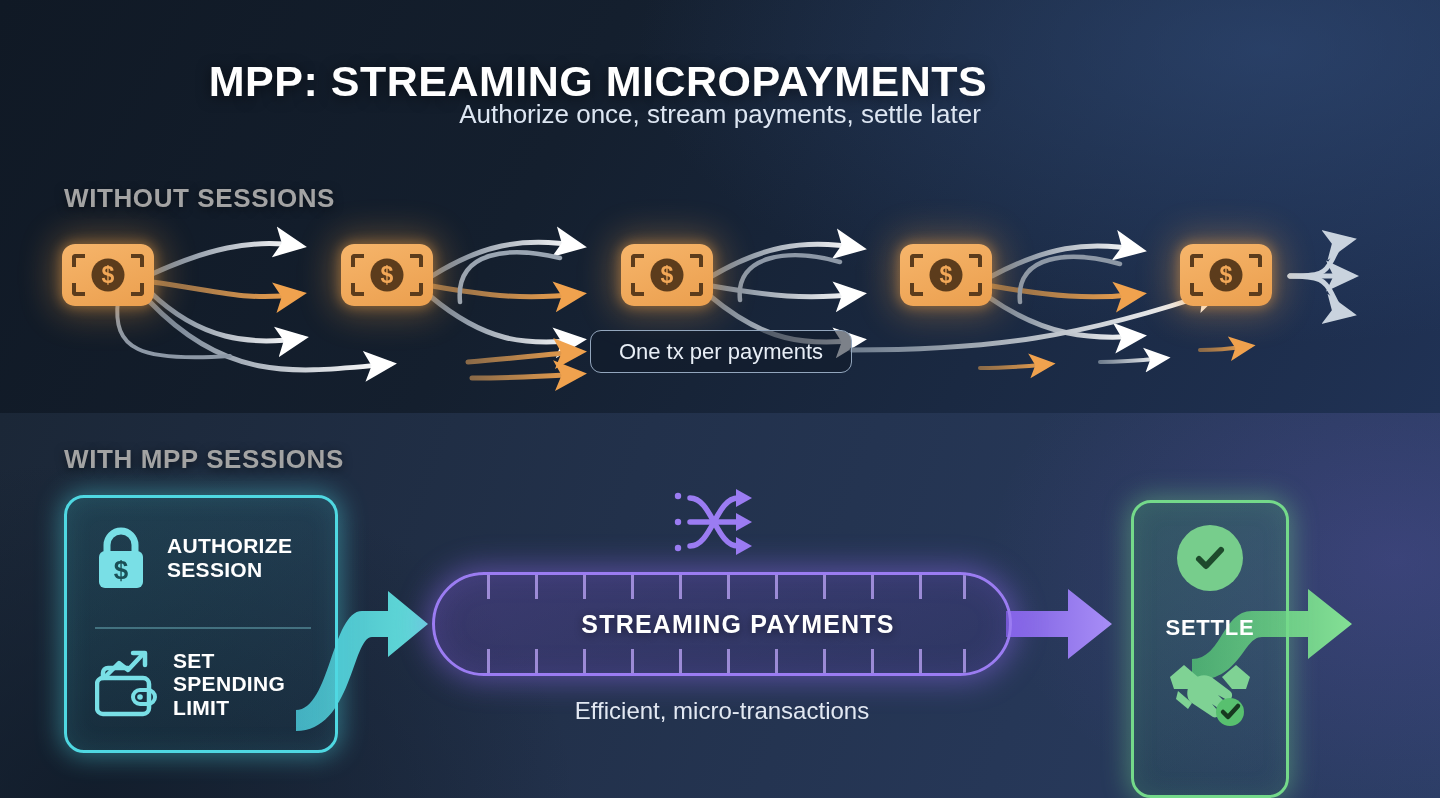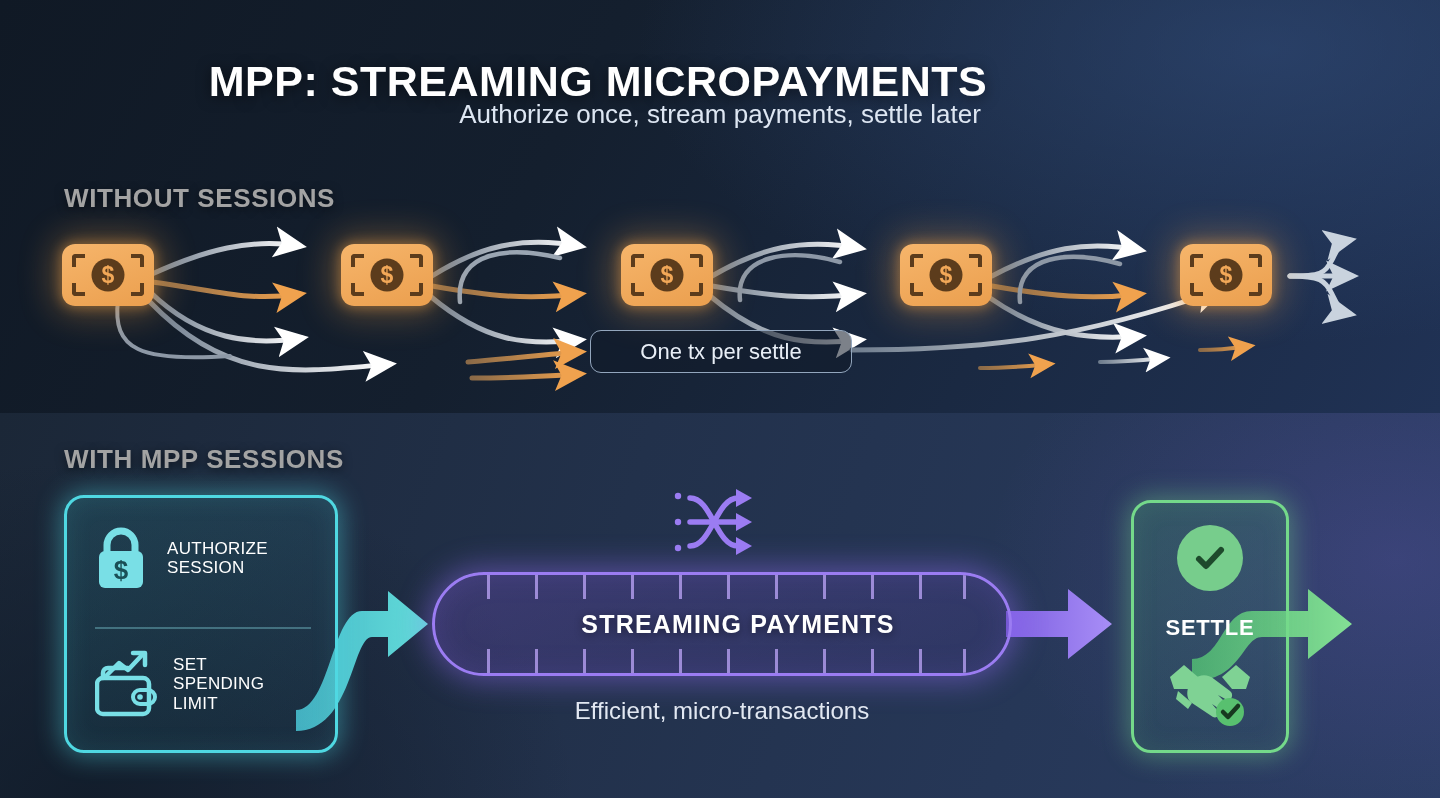--- a/index.html
+++ b/index.html
@@ -83,21 +83,21 @@
     border:3px solid #4fd8e2; border-radius:20px;
     background:linear-gradient(150deg, rgba(50,150,165,.22), rgba(40,110,130,.10));
     box-shadow:0 0 26px 3px rgba(79,216,226,.45), inset 0 0 26px rgba(79,216,226,.12);
   }
   .panel-cyan .divider {
     position:absolute; left:28px; right:24px; top:129px; height:1.5px;
     background:rgba(140,226,234,.35);
   }
   .row { position:absolute; display:flex; align-items:center; gap:14px; }
   .row .txt {
-    font-size:17px; font-weight:normal; color:#ffffff; line-height:1.12;
+    font-size:21px; font-weight:bold; color:#ffffff; line-height:1.12;
     letter-spacing:.3px; white-space:pre-line;
   }
   #row-auth  { left:22px; top:26px; }
   #row-limit { left:28px; top:150px; }
 
   
   .capsule {
     position:absolute; left:432px; top:572px; width:580px; height:104px;
     border:3.5px solid #9b7cf2; border-radius:52px;
     background:linear-gradient(160deg, rgba(110,80,190,.34), rgba(78,58,150,.20));
@@ -113,21 +113,21 @@
   .tick.t { top:0; height:24px; }
   .tick.b { bottom:0; height:24px; }
 
   .cap-caption {
     position:absolute; left:432px; top:697px; width:580px; text-align:center;
     font-size:24px; color:#e2e8f2;
   }
 
   
   .panel-green {
-    position:absolute; left:1131px; top:500px; width:158px; height:253px;
+    position:absolute; left:1131px; top:500px; width:158px; height:298px;
     border:3px solid #74d98a; border-radius:20px;
     background:linear-gradient(160deg, rgba(70,170,110,.25), rgba(50,130,90,.10));
     box-shadow:0 0 26px 3px rgba(116,217,138,.42), inset 0 0 26px rgba(116,217,138,.12);
   }
   .panel-green .settle-label {
     position:absolute; left:0; width:100%; top:112px; text-align:center;
     font-size:22px; font-weight:bold; color:#ffffff; letter-spacing:.8px;
   }
   .check-circle {
     position:absolute; left:50%; top:22px; transform:translateX(-50%);
@@ -238,21 +238,21 @@
       <span class="coin">$</span>
   </div>
   <div class="money" style="left:1180px; top:244px;">
     <i class="tl"></i>
       <i class="tr"></i>
       <i class="bl"></i>
       <i class="br"></i>
       <span class="coin">$</span>
   </div>
 
-  <div class="pill">One tx per settle</div>
+  <div class="pill">One tx per payments</div>
 
   <div class="sec-label" id="lbl-with">WITH MPP SESSIONS</div>
 
   <svg id="flow" viewBox="0 0 1440 385">
     <defs>
       <linearGradient id="gc" x1="0" y1="0" x2="1" y2="0">
         <stop offset="0%" stop-color="#46b8c8"></stop>
           <stop offset="100%" stop-color="#63dcd9"></stop>
       </linearGradient>
       <linearGradient id="gp" x1="0" y1="0" x2="1" y2="0">

